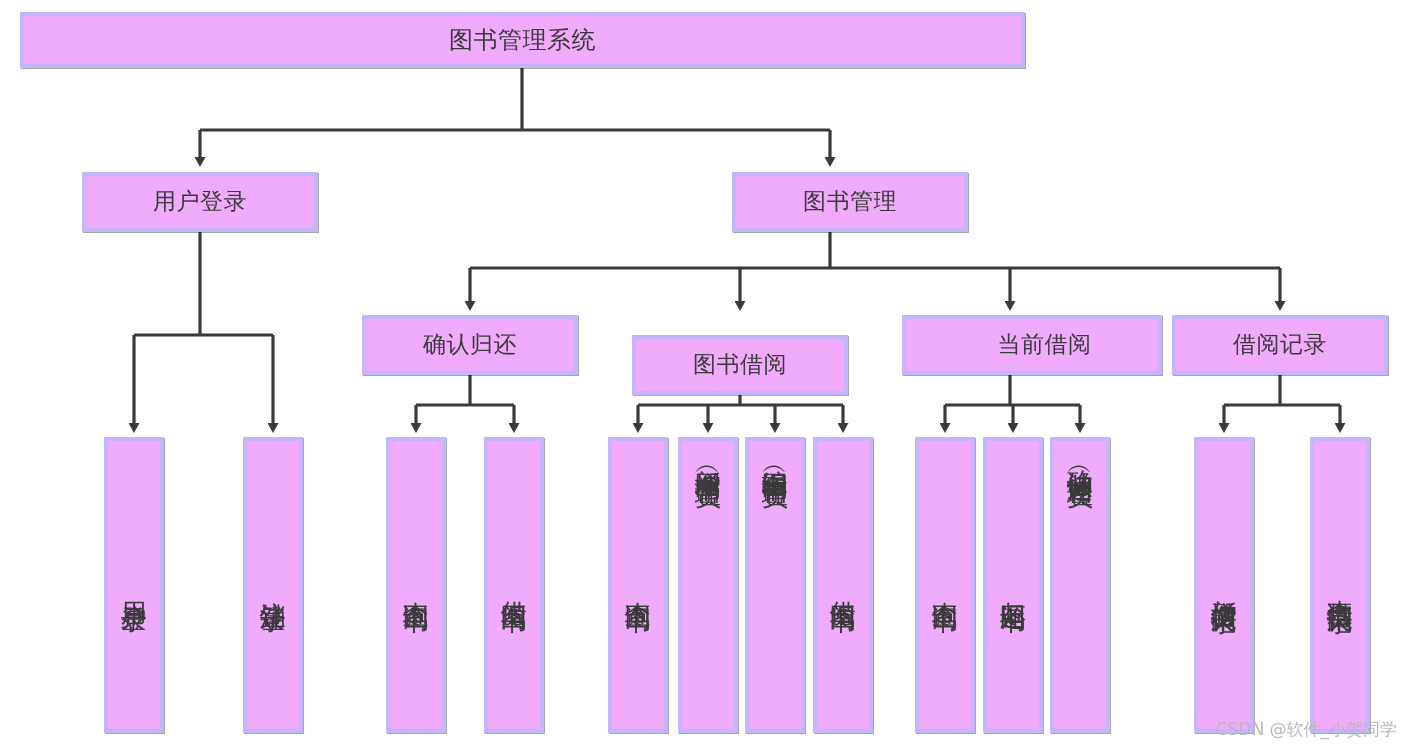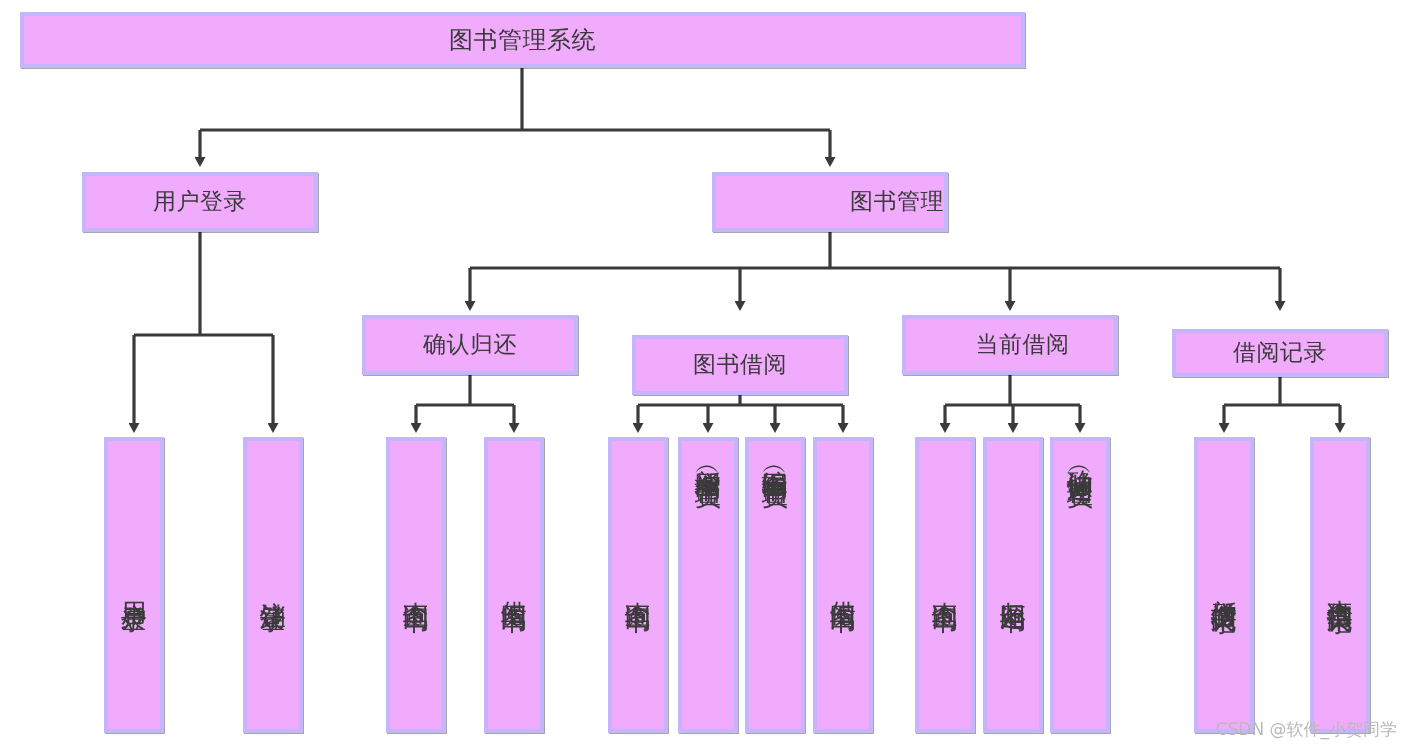--- a/index.html
+++ b/index.html
@@ -135,37 +135,37 @@
   </svg>
 
   <div class="node h root" style="left:20px; top:12px; width:1005px; height:56px;">
     <span class="node-label">图书管理系统</span>
   </div>
 
   <div class="node h" style="left:82px; top:172px; width:236px; height:60px;">
     <span class="node-label">用户登录</span>
   </div>
 
-  <div class="node h" style="left:712px; top:172px; width:236px; height:60px;justify-content:flex-end;">
+  <div class="node h" style="left:732px; top:172px; width:236px; height:60px;">
     <span class="node-label">图书管理</span>
   </div>
 
   <div class="node h" style="left:362px; top:315px; width:216px; height:60px;">
     <span class="node-label">确认归还</span>
   </div>
 
   <div class="node h" style="left:632px; top:315px; width:216px; height:60px;margin-top:20px;">
     <span class="node-label">图书借阅</span>
   </div>
 
-  <div class="node h" style="left:902px; top:315px; width:216px; height:60px;padding-left:25px;">
+  <div class="node h" style="left:902px; top:315px; width:260px; height:60px;padding-left:25px;">
     <span class="node-label">当前借阅</span>
   </div>
 
-  <div class="node h" style="left:1172px; top:315px; width:216px; height:48px;margin-top:14px;">
+  <div class="node h" style="left:1172px; top:315px; width:216px; height:60px;">
     <span class="node-label">借阅记录</span>
   </div>
 
   <div class="node v center" style="left:104px; top:437px; width:60px; height:296px;">
     <span class="node-label">用户登录</span>
   </div>
 
   <div class="node v center" style="left:243px; top:437px; width:60px; height:296px;">
     <span class="node-label">注销登录</span>
   </div>

